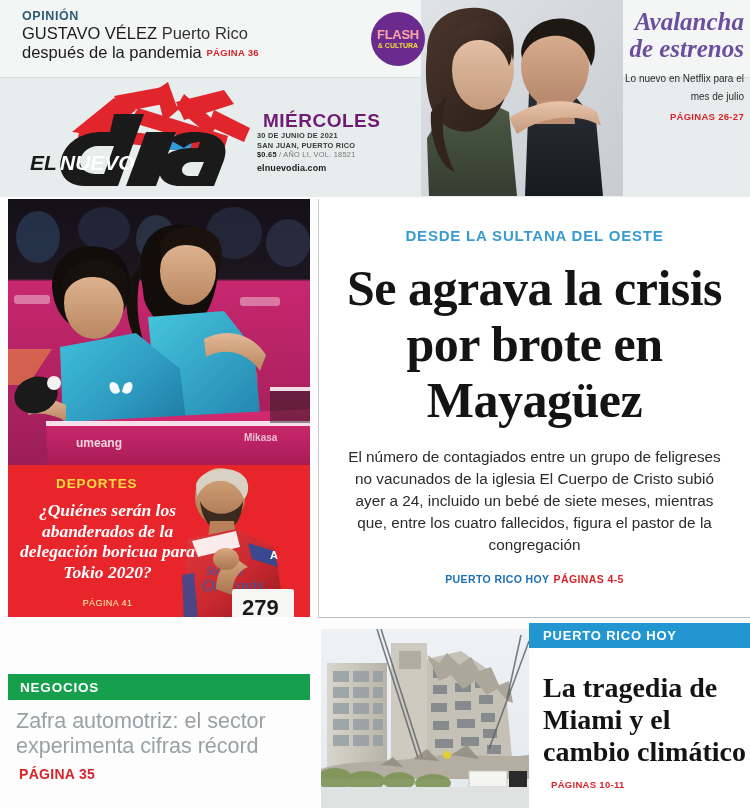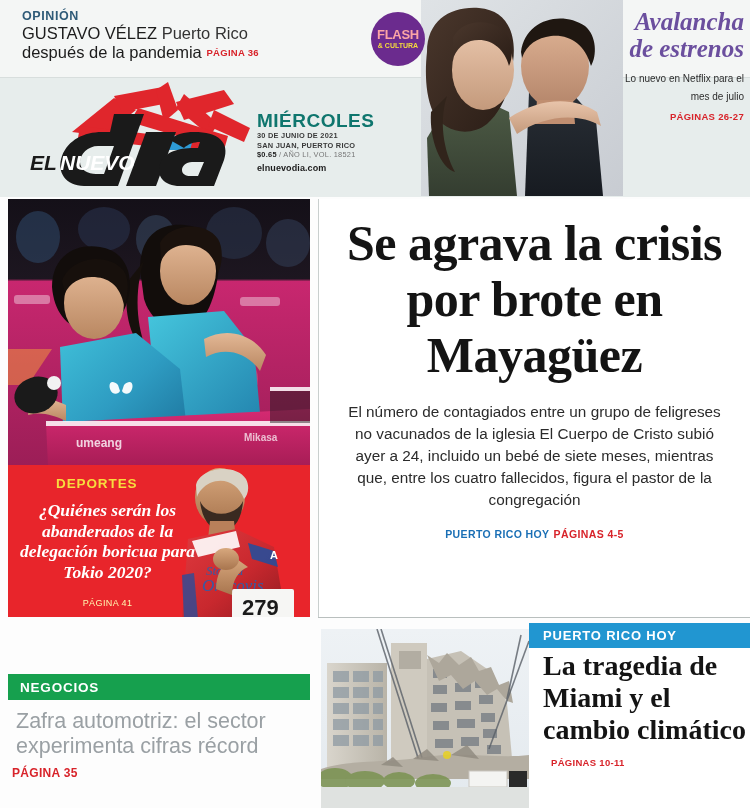--- a/index.html
+++ b/index.html
@@ -102,22 +102,22 @@
   }
   .logo-wrap {
     position: absolute; left: 18px; top: 2px;
     width: 240px; height: 112px;
   }
   .dateblock {
     position: absolute; left: 257px; top: 32px;
     width: 130px;
   }
   .dateblock .dow {
-    font-size: 19px; font-weight: bold; color: #0f766e;
-    letter-spacing: 0.5px; line-height: 21px;
+    font-size: 19px; font-weight: bold; color: #701a75;
+    letter-spacing: 0.5px; line-height: 21px; margin-left: 6px;
   }
   .dateblock .dl {
     font-size: 7.4px; font-weight: bold; color: #3a3a3a;
     letter-spacing: 0.25px; line-height: 9.6px;
   }
   .dateblock .price b { color: #1c1c1c; }
   .dateblock .price span { color: #777; font-weight: normal; }
   .dateblock .url {
     margin-top: 3px;
     font-size: 9px; font-weight: bold; color: #1c1c1c;
@@ -179,22 +179,22 @@
   .neg-bar span {
     color: #ffffff; font-size: 13.5px; font-weight: bold;
     letter-spacing: 0.8px; margin-left: 12px;
   }
   .neg-head {
     margin-top: 9px; padding: 0 6px 0 8px;
     font-size: 21.5px; line-height: 25px;
     color: #9aa0a4; font-weight: normal;
   }
   .neg-pag {
-    margin-top: 7px; margin-left: 4px;
-    color: #d8232a; font-size: 12px; font-weight: bold;
+    margin-top: 7px; margin-left: 11px;
+    color: #d8232a; font-size: 14px; font-weight: bold;
     letter-spacing: 0.3px;
   }
 
   
   .main-story {
     position: absolute; left: 318px; top: 199px;
     width: 432px; height: 418px;
     background: #ffffff;
     border-left: 1px solid #c9cfce;
   }
@@ -244,21 +244,21 @@
   .prh-bar {
     width: 221px; height: 25px;
     background: #2196d1;
     display: flex; align-items: center;
   }
   .prh-bar span {
     color: #ffffff; font-size: 13px; font-weight: bold;
     letter-spacing: 0.8px; margin-left: 14px;
   }
   .miami-head {
-    margin-top: 2px; padding-left: 14px; padding-right: 4px;
+    margin-top: 24px; padding-left: 14px; padding-right: 4px;
     font-family: "Liberation Serif", serif;
     font-weight: bold;
     font-size: 28px; line-height: 32px;
     color: #141414;
   }
   .miami-pag {
     display: inline-block; margin-left: 8px;
     color: #d8232a; font-size: 9.5px; font-weight: bold;
     letter-spacing: 0.3px; vertical-align: 5px;
     font-family: "Liberation Sans", sans-serif;
@@ -518,20 +518,21 @@
     <div class="negocios-wrap">
       <div class="neg-bar">
         <span>NEGOCIOS</span>
       </div>
       <div class="neg-head">Zafra automotriz: el sector experimenta cifras récord</div>
       <div class="neg-pag">PÁGINA 35</div>
     </div>
   </div>
 
   <div class="main-story">
+    <div class="ms-kicker">DESDE LA SULTANA DEL OESTE</div>
     <div class="ms-head">Se agrava la crisis por brote en Mayagüez</div>
     <div class="ms-body">El número de contagiados entre un grupo de feligreses no vacunados de la iglesia El Cuerpo de Cristo subió ayer a 24, incluido un bebé de siete meses, mientras que, entre los cuatro fallecidos, figura el pastor de la congregación</div>
     <div class="ms-foot">
       <span class="blue">PUERTO RICO HOY</span><span class="red">PÁGINAS 4-5</span>
     </div>
   </div>
   <div class="hr-thin"></div>
 
   <div class="bldg-photo">
     <svg width="208" height="179" viewBox="0 0 208 179" preserveAspectRatio="none">

